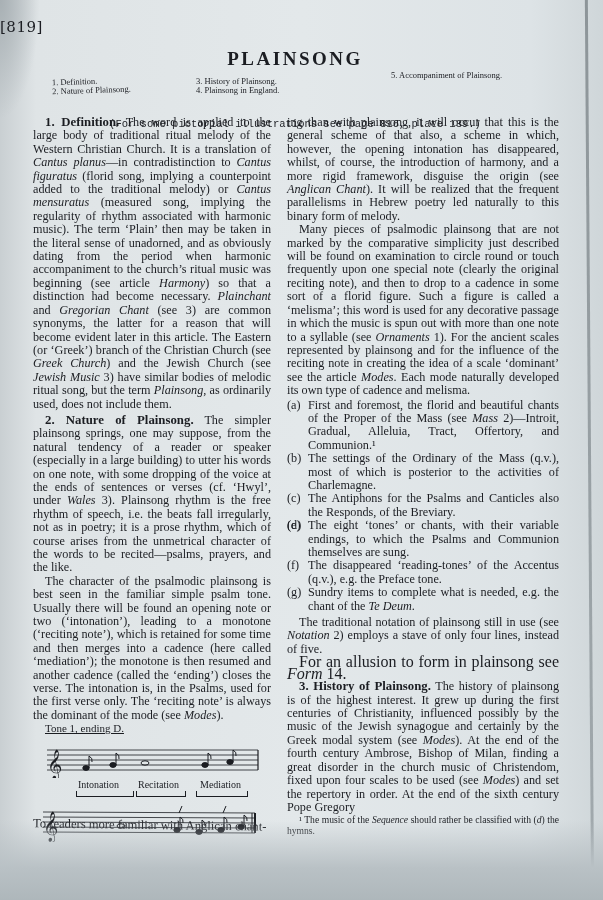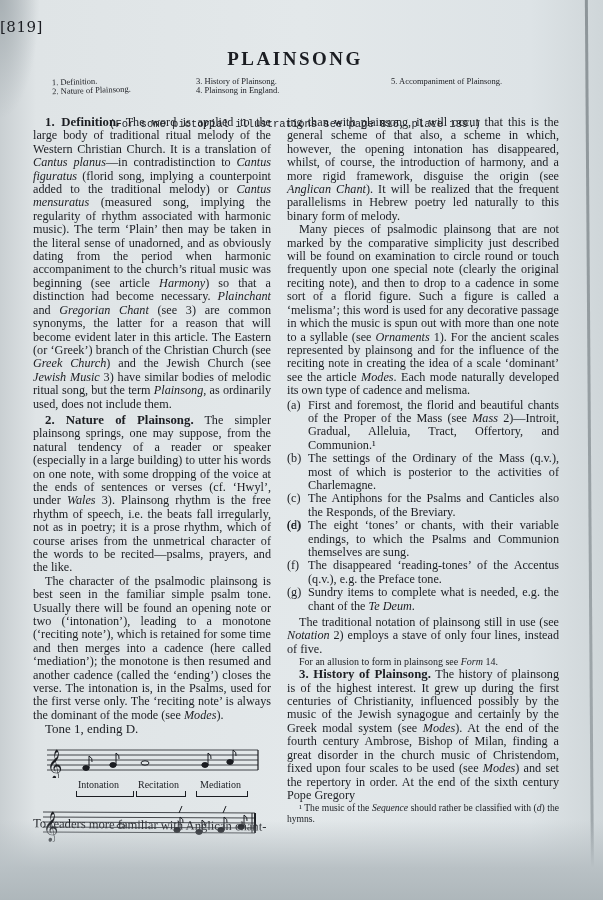--- a/index.html
+++ b/index.html
@@ -27,42 +27,42 @@
     font-size:15px; letter-spacing:0.5px;
   }
   .title {
     position:absolute; left:0; width:590px; top:48px; text-align:center;
     font-family:"Liberation Serif","DejaVu Serif",serif;
     font-weight:bold; font-size:19px; letter-spacing:2.5px;
   }
   .toc { position:absolute; top:77px; font-size:8.5px; line-height:9px; font-family:"Liberation Serif",serif; }
   .toc.c1 { left:52px; transform: rotate(-2deg); }
   .toc.c2 { left:196px; }
-  .toc.c3 { left:343px; top:77px;padding-left:48px; }
+  .toc.c3 { left:343px; top:71px;padding-left:48px; }
   .pictorial {
     position:absolute; top:98px; left:0; width:590px; text-align:center;
     font-size:10.5px; font-family:Liberation Mono, monospace;margin-top:20px;
   }
   .col {
     position:absolute; top:116px;
     font-family:"Liberation Serif","DejaVu Serif",serif;
     font-size:12.2px; line-height:13.4px; text-align:justify;
   }
   .col.left { left:33px; width:238px; }
   .col.right { left:287px; width:272px; }
   .col p { margin:0; text-indent:12px; }
   .col p.noind { text-indent:0; }
   .col .sect { font-weight:bold; font-size:12.8px; }
   .col i { }
   .list { margin:1px 0 3px 0; padding:0; list-style:none; }
   .list li { position:relative; padding-left:21px; text-align:justify; }
   .list li .lbl { position:absolute; left:0; top:0; }
-  .small { font-size:10px; line-height:12px; text-indent:12px; margin:3px 0 1px 0; }
+  .small { font-size:16px; line-height:12px; text-indent:12px; margin:3px 0 1px 0; }
   .foot { font-size:9.6px; line-height:11px; margin-top:4px; }
-  .tone-label { font-size:13px; margin:2px 0 0 10px; text-indent:0; }
+  .tone-label { font-size:11px; margin:2px 0 0 10px; text-indent:0;text-decoration:underline; }
   .staff-box { position:relative; width:245px; margin:2px 0 0 0; }
   .staff-box svg { display:block; }
   .music-label { position:absolute; font-size:10px; }
   .bracket { position:absolute; height:5px; border:1px solid #1b1d22; border-top:none; }
   .lastline { position:absolute; left:33px; top:818px; font-size:12.6px; font-family:"Liberation Serif",serif; transform: rotate(0.8deg); }
 </style>
 </head>
 <body>
 
 <div class="shade-left"></div>

